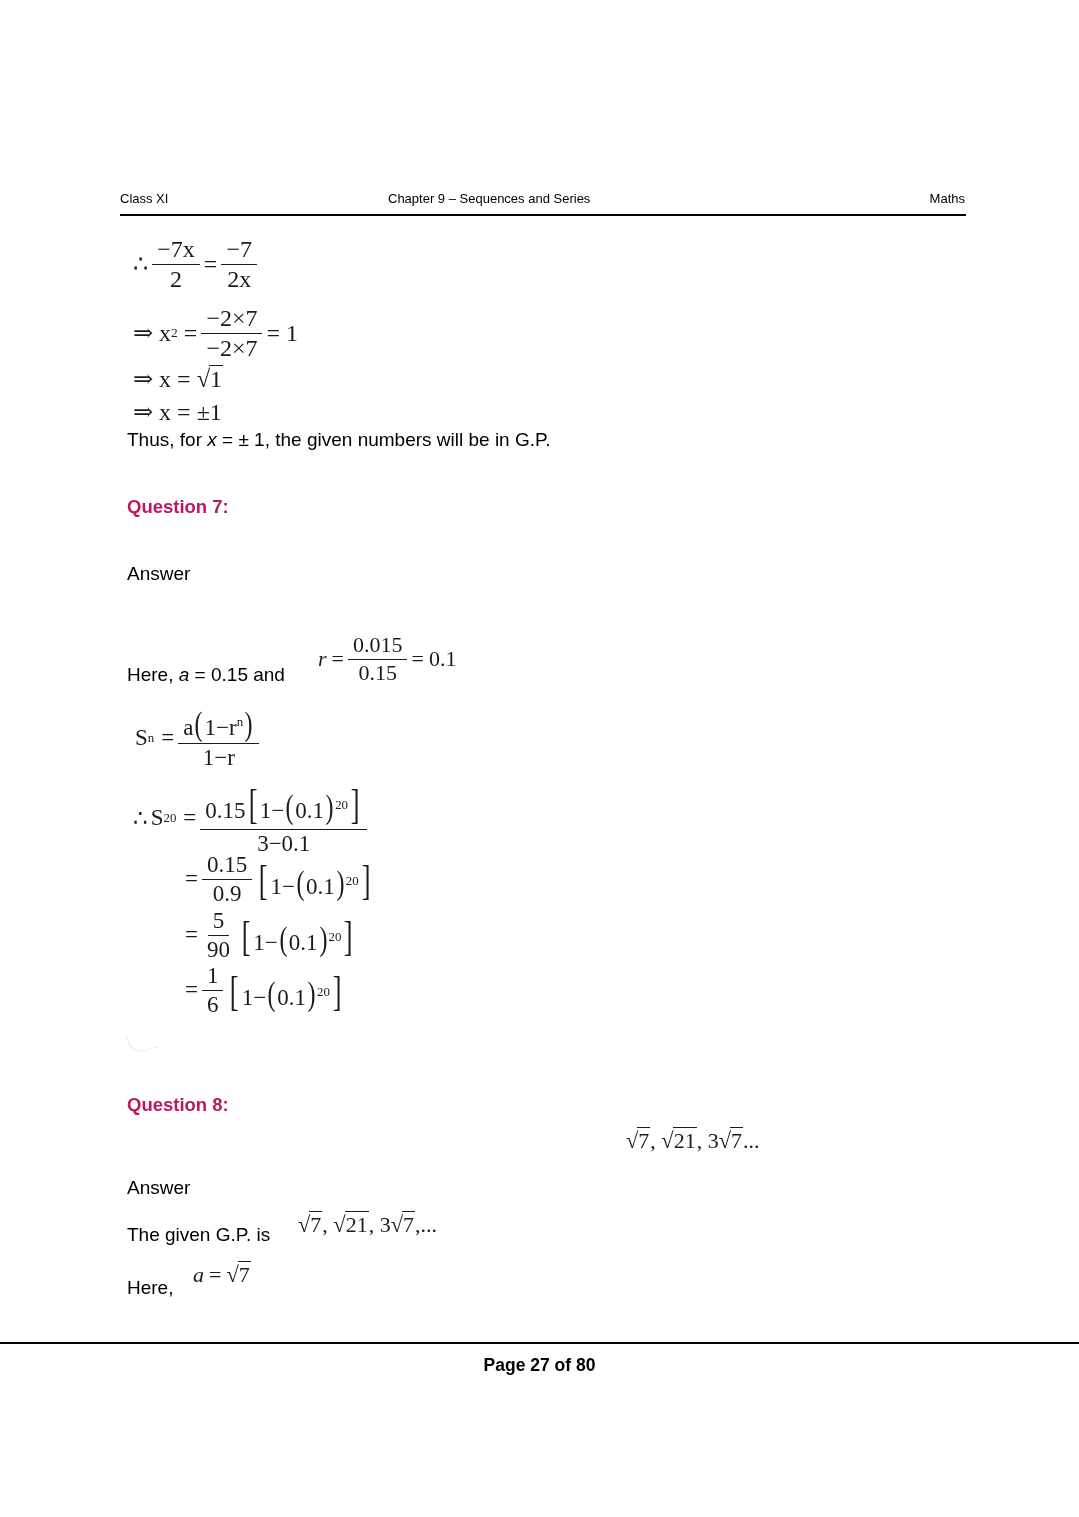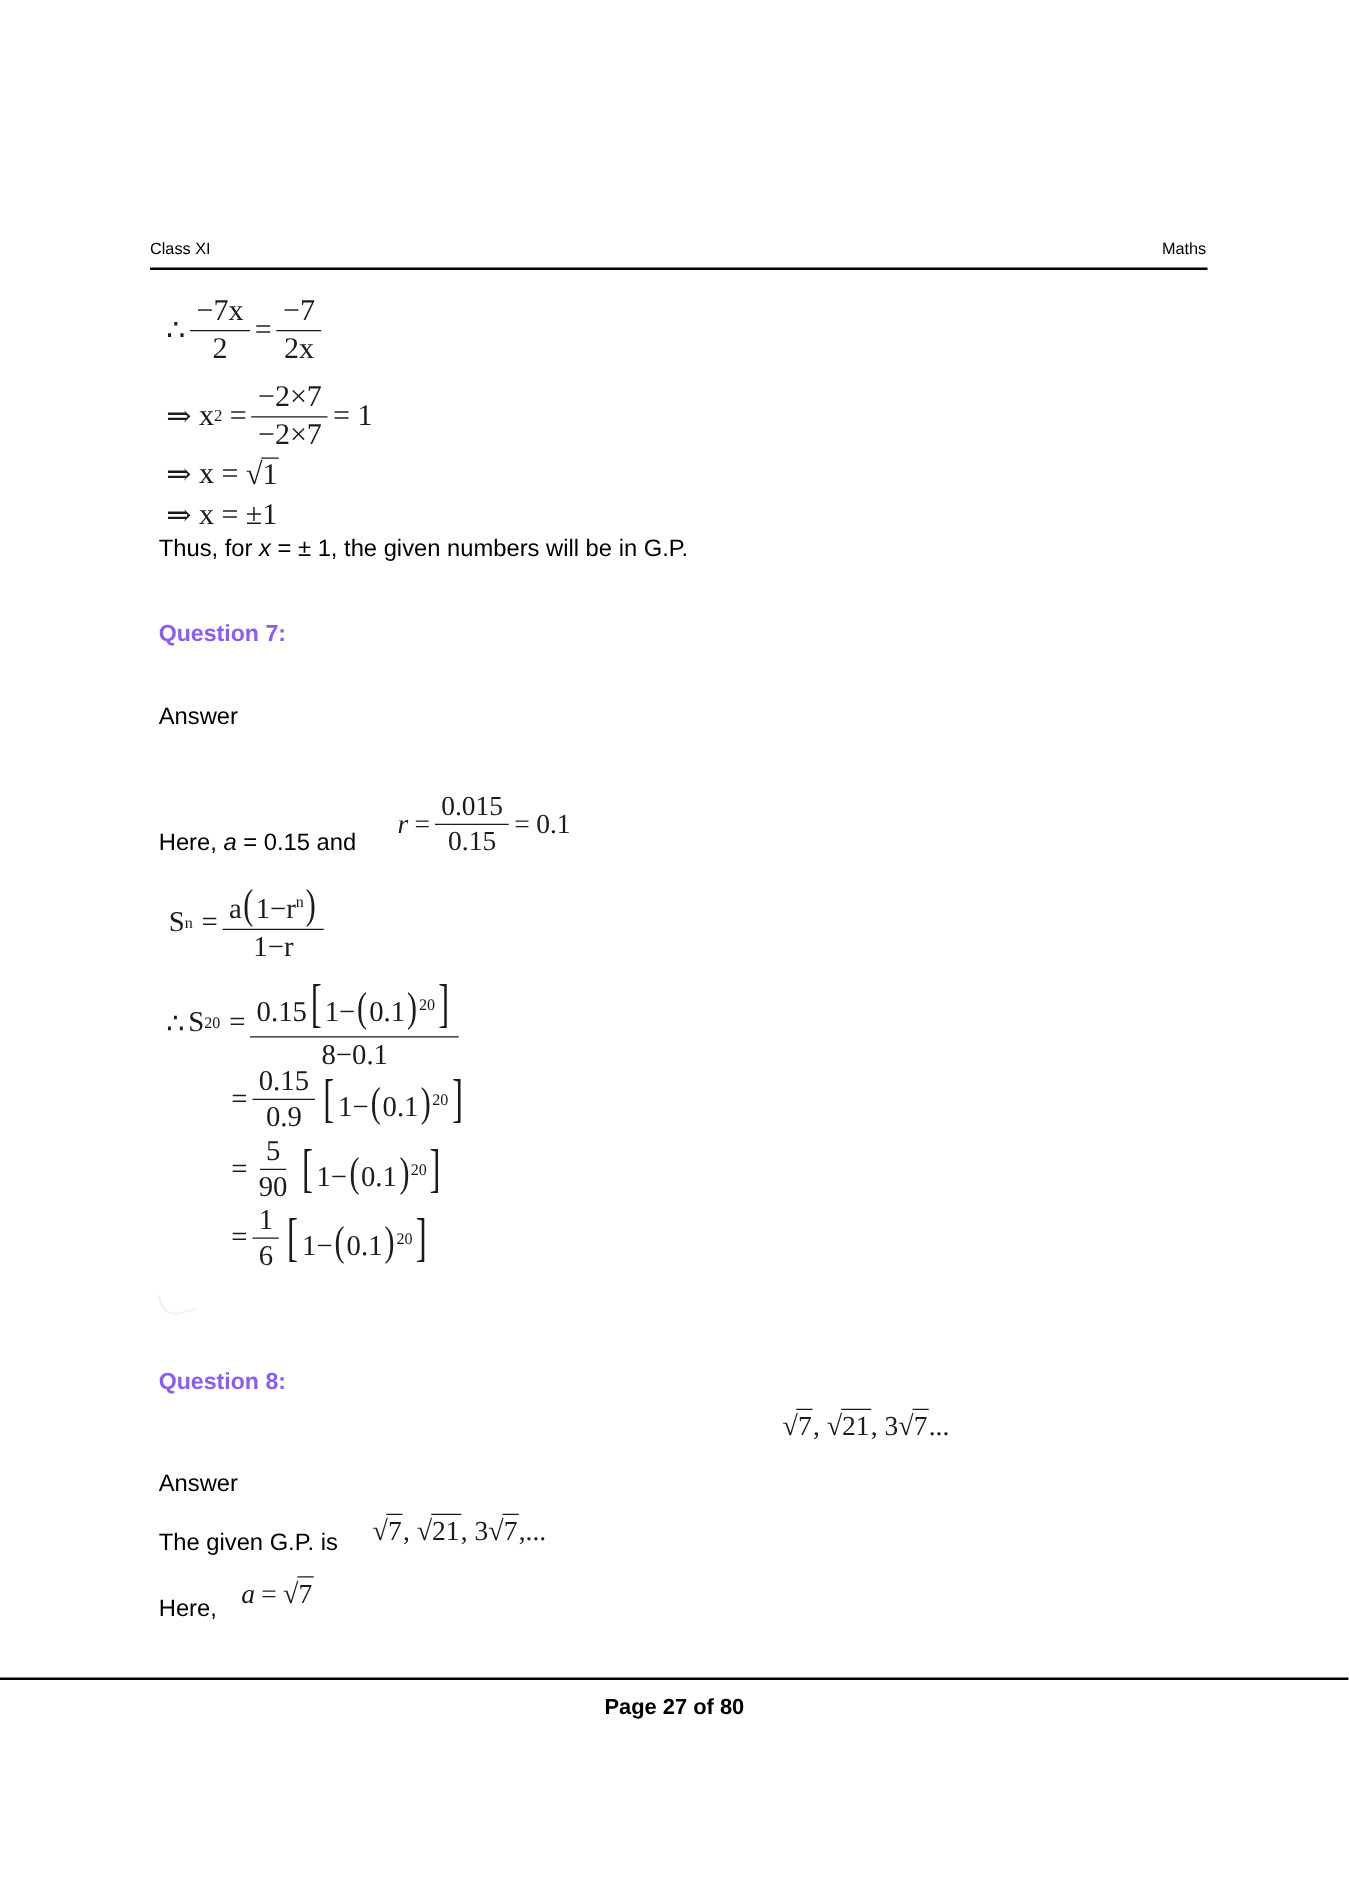--- a/index.html
+++ b/index.html
@@ -52,21 +52,21 @@
     line-height: 26px;
     color: #000000;
     white-space: nowrap;
     text-align: right;
   }
   .q-heading {
     position: absolute;
     font-size: 18.5px;
     line-height: 24px;
     font-weight: bold;
-    color: #8b5cf6;
+    color: #be185d;
     white-space: nowrap;
   }
   .it { font-style: italic; }
 
   
   .math {
     position: absolute;
     font-family: "Liberation Serif", "DejaVu Serif", serif;
     color: #1b1b1b;
     white-space: nowrap;
@@ -146,20 +146,21 @@
   }
 </style>
 </head>
 <body>
 
 <div class="page">
 
   <div class="header">
     <div class="header-row">
       <span class="header-left">Class XI</span>
+      <span class="header-center">Chapter 9 – Sequences and Series</span>
       <span class="header-right">Maths</span>
     </div>
   </div>
   <div class="header-rule"></div>
 
   <div class="math" style="left:133px; top:236px; font-size:24px;">
     <span class="mrow">
       <span>∴</span>
       <span class="frac">
         <span class="num">−7x</span>
@@ -246,21 +247,21 @@
   </div>
 
   <div class="math" style="left:133px; top:780px; font-size:23px;">
     <span class="mrow">
       <span>∴</span>
       <span style="margin-left:3px;">S</span>
         <sub class="sm">20</sub>
       <span style="margin-left:7px;">=</span>
       <span class="frac">
         <span class="num"><span>0.15</span><span class="bigbrk">[</span><span>1−</span><span class="bigpar">(</span><span>0.1</span><span class="bigpar">)</span><sup class="sm">20</sup><span class="bigbrk">]</span></span>
-        <span class="den">8−0.1</span>
+        <span class="den">3−0.1</span>
       </span>
     </span>
   </div>
 
   <div class="math" style="left:185px; top:852px; font-size:23px;">
     <span class="mrow">
       <span>=</span>
       <span class="frac">
         <span class="num">0.15</span>
         <span class="den">0.9</span>

